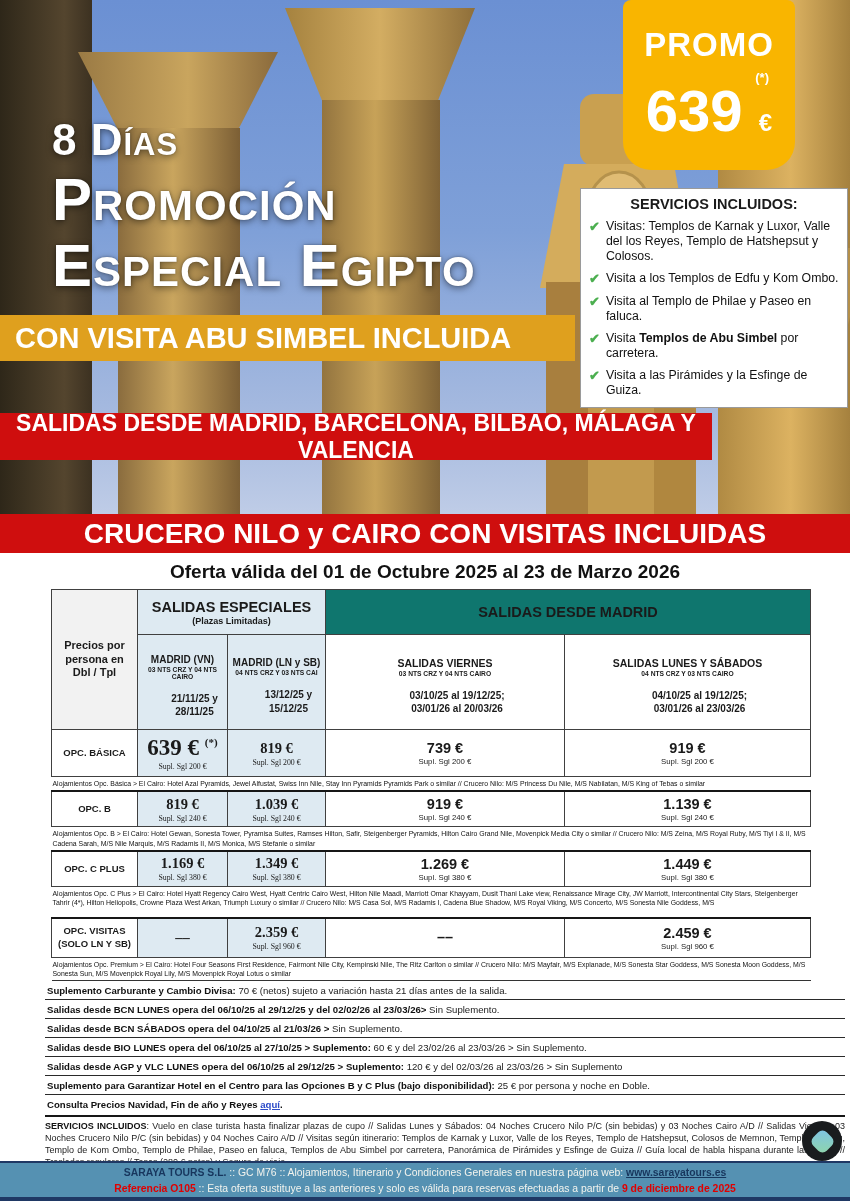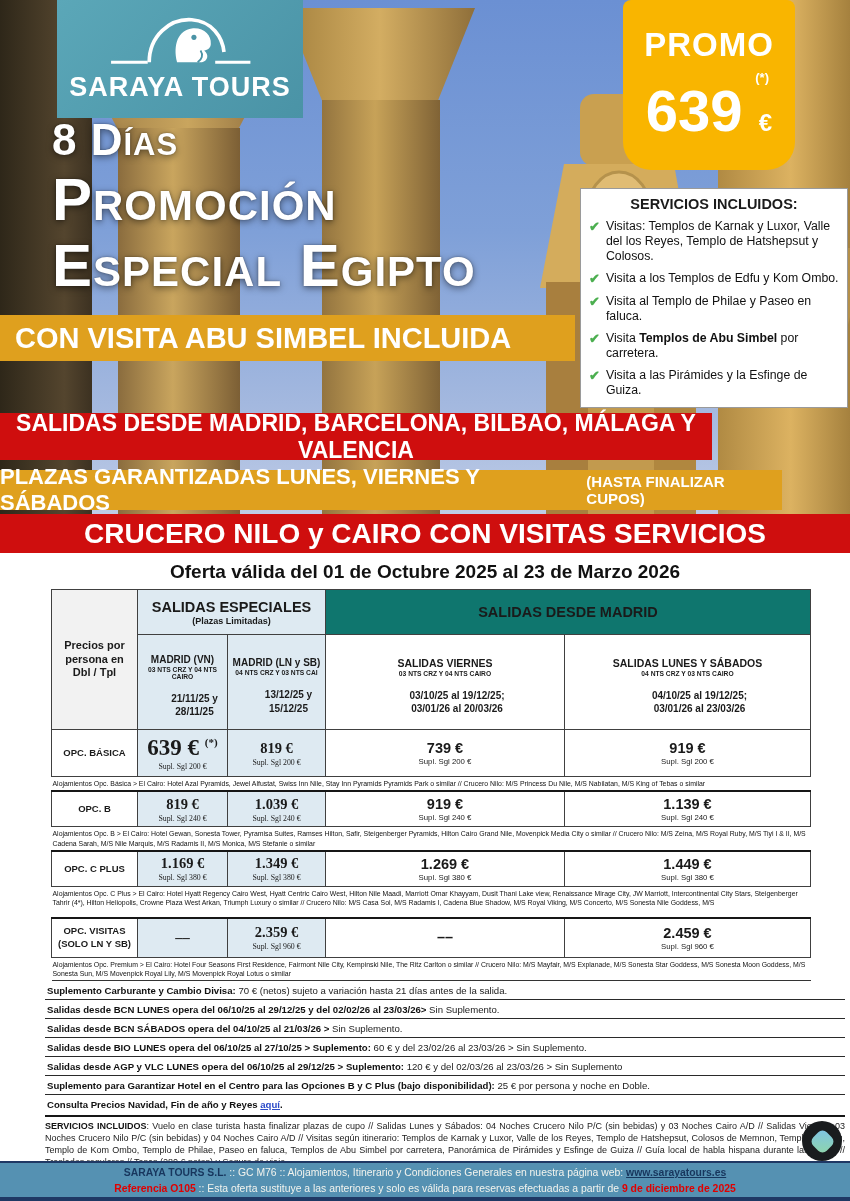--- a/index.html
+++ b/index.html
@@ -123,31 +123,20 @@
     <svg class="shape statue-svg" viewBox="0 0 196 461">
       <rect x="58" y="2" width="72" height="72" rx="14" fill="#c9a050"></rect>
       <polygon points="42,72 152,72 174,196 18,196" fill="#d4ac5c"></polygon>
       <ellipse cx="97" cy="124" rx="33" ry="44" fill="#e0bc74"></ellipse>
       <ellipse cx="97" cy="124" rx="33" ry="44" fill="none" stroke="#b5924c" stroke-width="3"></ellipse>
       <rect x="24" y="190" width="150" height="271" fill="#c29a4e"></rect>
       <rect x="24" y="190" width="42" height="271" fill="#a87f3e"></rect>
       <rect x="132" y="190" width="42" height="271" fill="#b0873f"></rect>
     </svg>
 
-    <div class="logo-box">
-      <svg class="logo-mark" viewBox="0 0 200 90">
-        <path d="M6 74 H56" stroke="#fff" stroke-width="4" fill="none"></path>
-        <path d="M58 74 C58 38 86 14 116 16 C144 18 158 40 160 60" stroke="#fff" stroke-width="5" fill="none"></path>
-        <path d="M96 74 C90 50 98 30 116 28 C132 26 143 37 142 49 C142 54 138 57 133 58 C140 64 138 72 130 74 Z" fill="#fff"></path>
-        <circle cx="119" cy="40" r="3.5" fill="#4a93a6"></circle>
-        <path d="M128 58 C132 64 130 70 124 74" stroke="#4a93a6" stroke-width="2.5" fill="none"></path>
-        <path d="M148 74 H196" stroke="#fff" stroke-width="4" fill="none"></path>
-      </svg>
-      <div class="logo-text">SARAYA TOURS</div>
-    </div>
 
     <div class="hero-title">
       <div class="t1">8 Días</div>
       <div class="t2">Promoción</div>
       <div class="t3">Especial Egipto</div>
     </div>
 
     <div class="promo-badge">
       <div class="promo-word">PROMO</div>
       <div class="promo-star">(*)</div>
@@ -173,25 +162,21 @@
           <span><span>Visita </span><b>Templos de Abu Simbel</b><span> por carretera.</span></span>
         </div>
       <div class="svc">
           <span class="check">✔</span>
           <span>Visita a las Pirámides y la Esfinge de Guiza.</span>
         </div>
     </div>
 
     <div class="banner red b2">SALIDAS DESDE MADRID, BARCELONA, BILBAO, MÁLAGA Y VALENCIA</div>
     <div class="banner gold b1">CON VISITA ABU SIMBEL INCLUIDA</div>
-    <div class="banner gold b3">
-        <span>PLAZAS GARANTIZADAS LUNES, VIERNES Y SÁBADOS</span>
-        <span class="note">(HASTA FINALIZAR CUPOS)</span>
-      </div>
-    <div class="banner red b4">CRUCERO NILO y CAIRO CON VISITAS SERVICIOS</div>
+    <div class="banner red b4">CRUCERO NILO y CAIRO CON VISITAS INCLUIDAS</div>
   </div>
 
   <div class="offer-validity">Oferta válida del 01 de Octubre 2025 al 23 de Marzo 2026</div>
 
   <div class="content">
 
     <table class="price-table">
       <colgroup>
           <col style="width:86px">
           <col style="width:90px">

